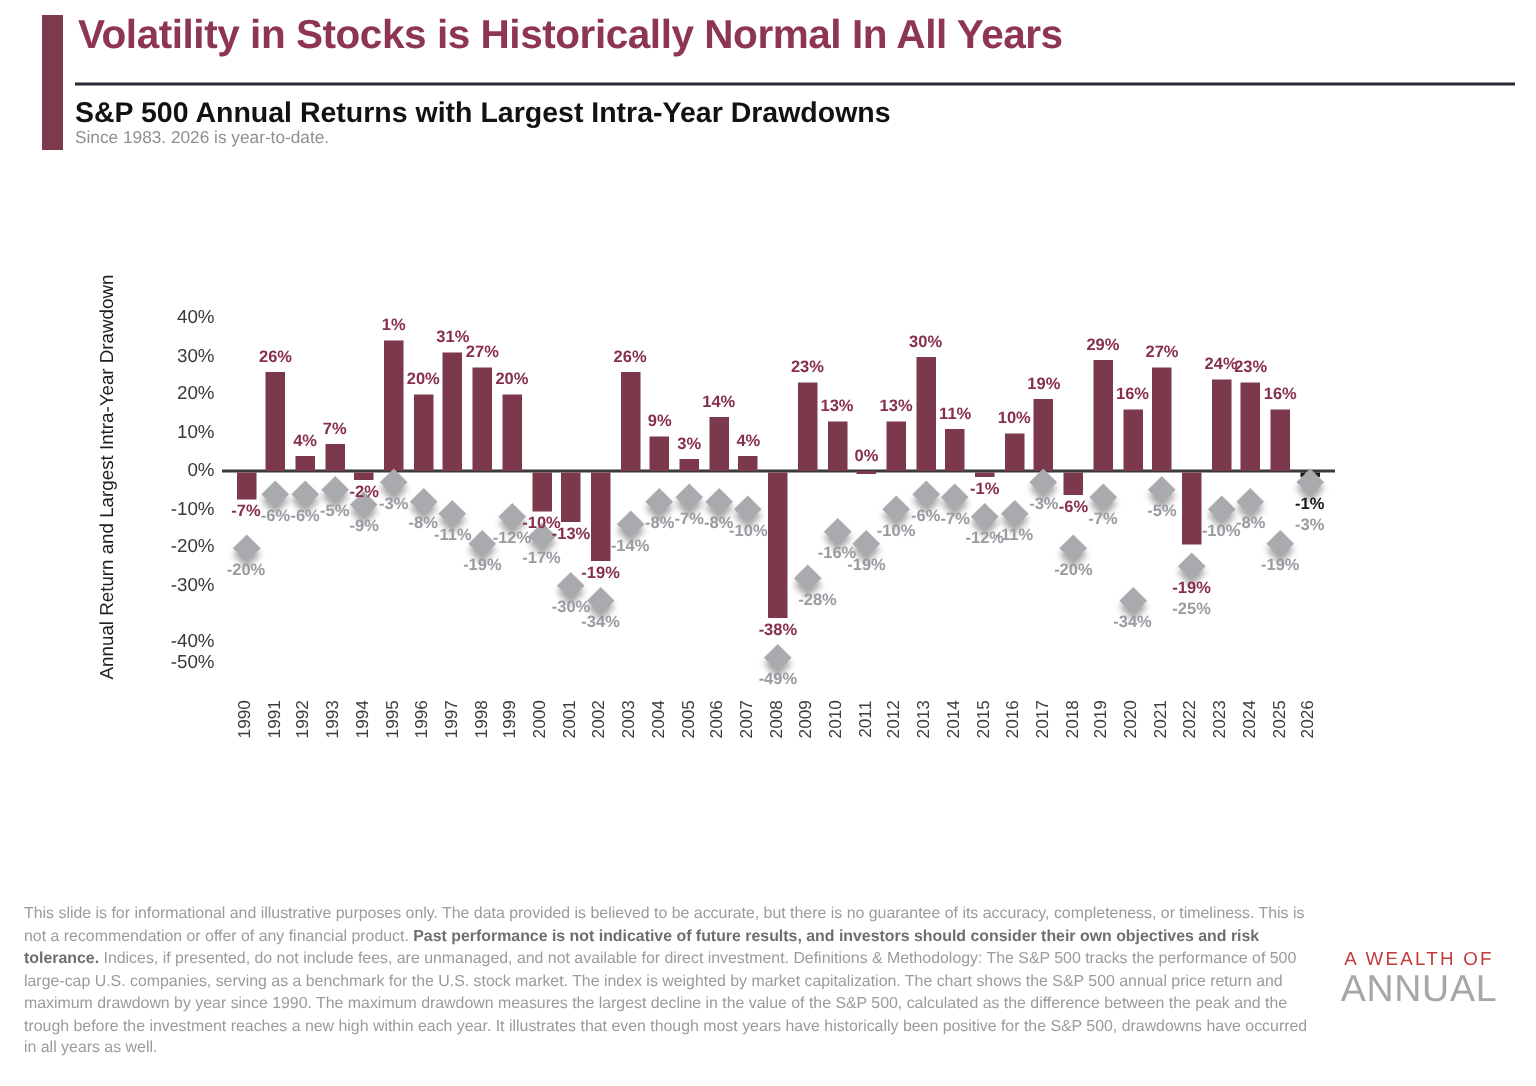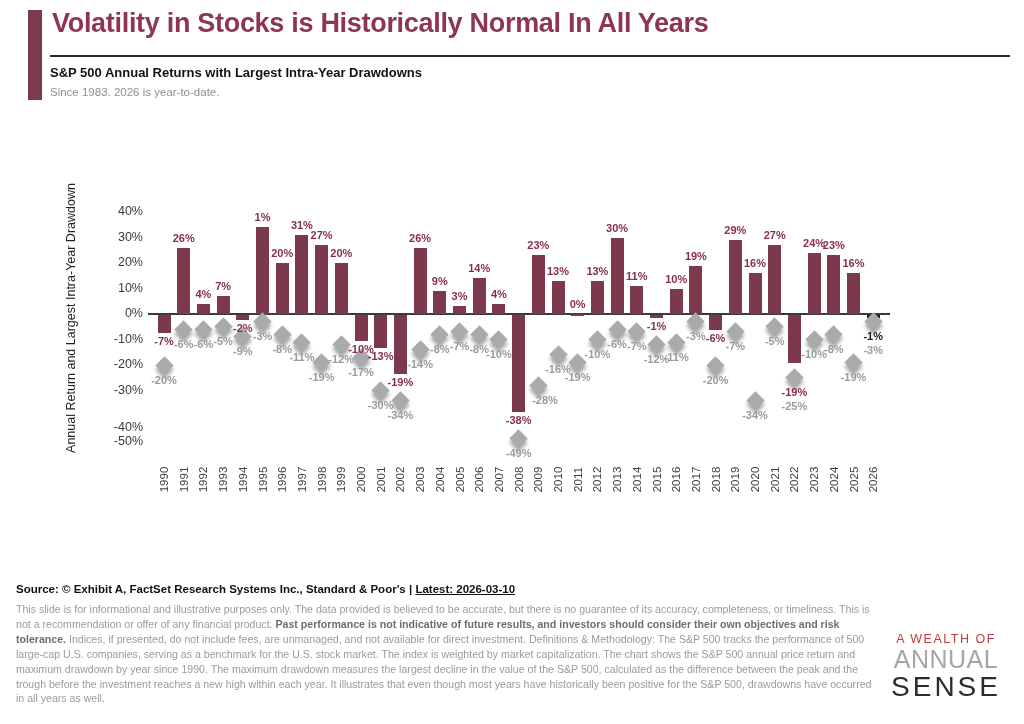--- a/index.html
+++ b/index.html
@@ -3,21 +3,21 @@
 <meta charset="utf-8">
 <style>
   html,body{margin:0;padding:0;background:#fff;}
   .page{position:relative;width:1024px;height:724px;background:#ffffff;overflow:hidden;
         font-family:"Liberation Sans", sans-serif;}
   
   .accent{position:absolute;left:28px;top:10px;width:14px;height:90px;background:#7c3a4c;}
   .title{position:absolute;left:52px;top:8px;margin:0;font-size:27px;font-weight:bold;
          color:#8e3553;letter-spacing:-0.3px;white-space:nowrap;}
   .rule{position:absolute;left:50px;top:55px;width:960px;height:2px;background:#272935;}
-  .subtitle{position:absolute;left:50px;top:65px;font-size:13px;font-weight:bold;color:#121212;}
+  .subtitle{position:absolute;left:50px;top:65px;font-size:19px;font-weight:bold;color:#121212;}
   .note{position:absolute;left:50px;top:86px;font-size:11.5px;color:#8f8f8f;}
   
   .legend{position:absolute;left:0;top:107px;width:1024px;display:flex;justify-content:center;
           align-items:center;gap:18px;}
   .lg{display:flex;align-items:center;gap:7px;}
   .sw{width:13px;height:13px;border-radius:4px;display:inline-block;}
   .lb{font-size:11px;font-weight:bold;letter-spacing:0.4px;white-space:nowrap;}
   
   .chart{position:absolute;left:0;top:168px;width:1024px;height:354px;}
   .chart *{position:absolute;box-sizing:border-box;}
@@ -247,22 +247,20 @@
       <div class="blab" style="left: 831.5px; top: 89.2px; color: rgb(135, 46, 78);">16%</div>
       <div class="dlab" style="left: 829.5px; top: 202.95px; color: rgb(152, 155, 160);">-19%</div>
       <div class="xlab" style="left: 831.5px; top: 305px;">2025</div>
       <div class="bar" style="left: 866.7px; width: 13px; height: 2.55px; top: 147px; background: rgb(27, 27, 27);"></div>
       <div class="dia" style="left: 866.7px; top: 147.15px; background: rgb(168, 170, 173);"></div>
       <div class="blab" style="left: 851.2px; top: 161.65px; color: rgb(27, 27, 27);">-1%</div>
       <div class="dlab" style="left: 849.2px; top: 175.65px; color: rgb(152, 155, 160);">-3%</div>
       <div class="xlab" style="left: 851.2px; top: 305px;">2026</div>
     </div>
 
-  <div class="source"><span>Source: © Exhibit A, FactSet Research Systems Inc., Standard &amp; Poor's | </span><span class="srclink">Latest: 2026-03-10</span></div>
 
   <div class="disclaimer"><span>This slide is for informational and illustrative purposes only. The data provided is believed to be accurate, but there is no guarantee of its accuracy, completeness, or timeliness. This is not a recommendation or offer of any financial product. </span><strong>Past performance is not indicative of future results, and investors should consider their own objectives and risk tolerance.</strong><span> Indices, if presented, do not include fees, are unmanaged, and not available for direct investment. Definitions &amp; Methodology: The S&amp;P 500 tracks the performance of 500 large-cap U.S. companies, serving as a benchmark for the U.S. stock market. The index is weighted by market capitalization. The chart shows the S&amp;P 500 annual price return and maximum drawdown by year since 1990. The maximum drawdown measures the largest decline in the value of the S&amp;P 500, calculated as the difference between the peak and the trough before the investment reaches a new high within each year. It illustrates that even though most years have historically been positive for the S&amp;P 500, drawdowns have occurred in all years as well.</span></div>
 
   <div class="logo">
     <div class="l1">A WEALTH OF</div>
     <div class="l2">ANNUAL</div>
-    <div class="l3">SENSE</div>
   </div>
 </div>
 
 </body></html>

